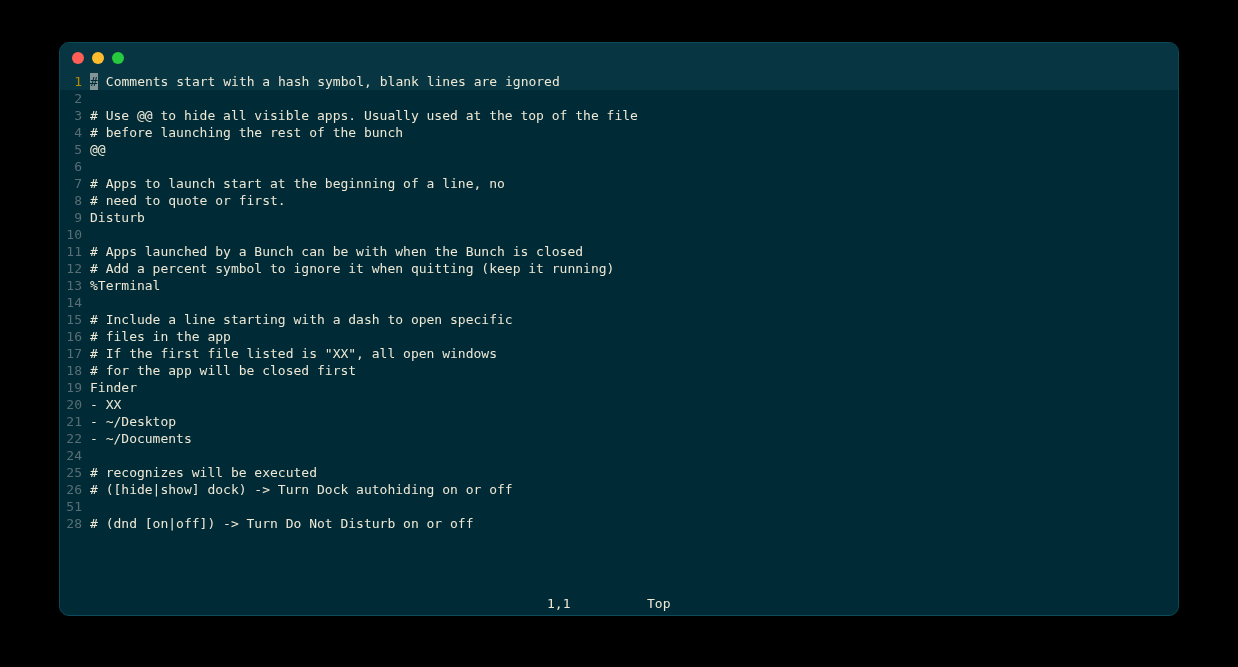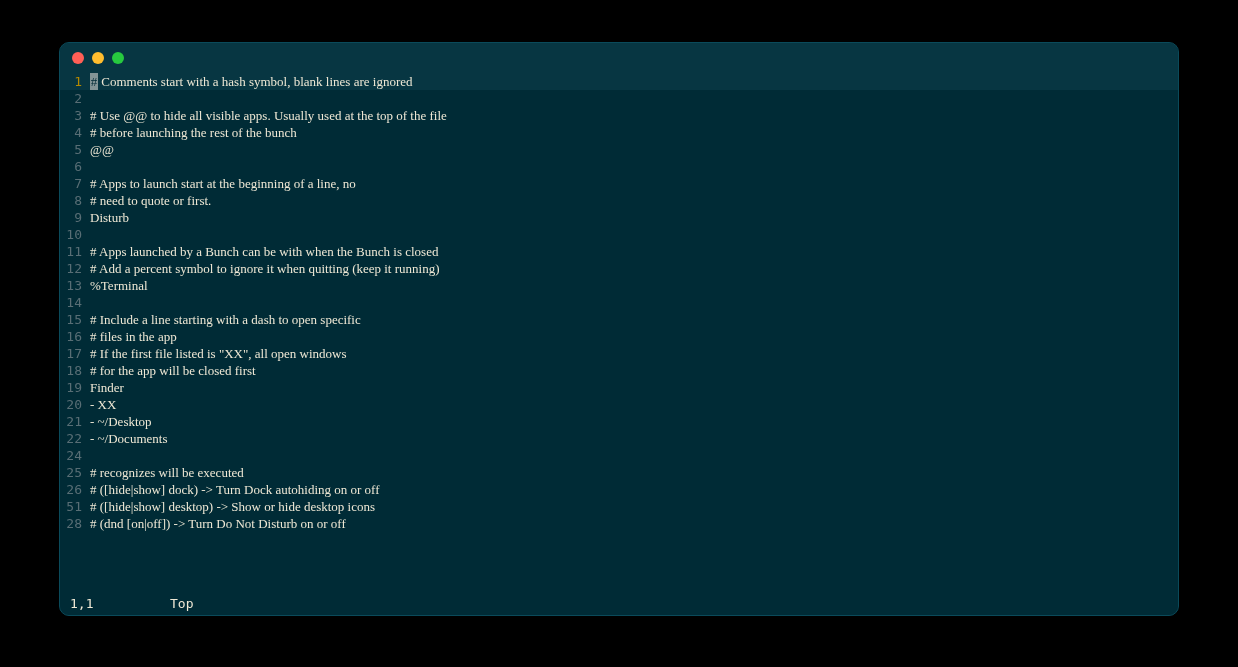--- a/index.html
+++ b/index.html
@@ -64,32 +64,31 @@
       padding-right: 6px;
       flex-shrink: 0;
       user-select: none;
     }
     .line.active .line-number {
       color: #b58900;
     }
     .line-text {
       color: #eee8d5;
       padding-left: 2px;
-      font-family: Liberation Serif, serif;
     }
     .cursor {
       background: #839496;
       color: #002b36;
       display: inline-block;
       width: 8px;
       text-align: center;
     }
     .status-bar {
       display: flex;
-      justify-content: flex-start;
+      justify-content: center;
       padding: 2px 24px 6px 10px;
       color: #eee8d5;
       gap: 60px;
       background: #002b36;
       height: 22px;
       line-height: 17px;
     }
     .status-pos {
       min-width: 40px;
     }
@@ -125,20 +124,20 @@
       <div class="line"><span class="line-number">16</span><span class="line-text"># files in the app</span></div>
       <div class="line"><span class="line-number">17</span><span class="line-text"># If the first file listed is "XX", all open windows</span></div>
       <div class="line"><span class="line-number">18</span><span class="line-text"># for the app will be closed first</span></div>
       <div class="line"><span class="line-number">19</span><span class="line-text">Finder</span></div>
       <div class="line"><span class="line-number">20</span><span class="line-text">- XX</span></div>
       <div class="line"><span class="line-number">21</span><span class="line-text">- ~/Desktop</span></div>
       <div class="line"><span class="line-number">22</span><span class="line-text">- ~/Documents</span></div>
       <div class="line"><span class="line-number">24</span></div>
       <div class="line"><span class="line-number">25</span><span class="line-text"># recognizes will be executed</span></div>
       <div class="line"><span class="line-number">26</span><span class="line-text"># ([hide|show] dock) -&gt; Turn Dock autohiding on or off</span></div>
-      <div class="line"><span class="line-number">51</span><span class="line-text"># ([hide|show] desktop) -&gt; Show or hide desktop icons</span></div>
+      <div class="line"><span class="line-number">51</span></div>
       <div class="line"><span class="line-number">28</span><span class="line-text"># (dnd [on|off]) -&gt; Turn Do Not Disturb on or off</span></div>
     </div>
   <div class="status-bar">
     <span class="status-pos">1,1</span>
     <span class="status-scroll">Top</span>
   </div>
 </div>
 
 </body></html>

